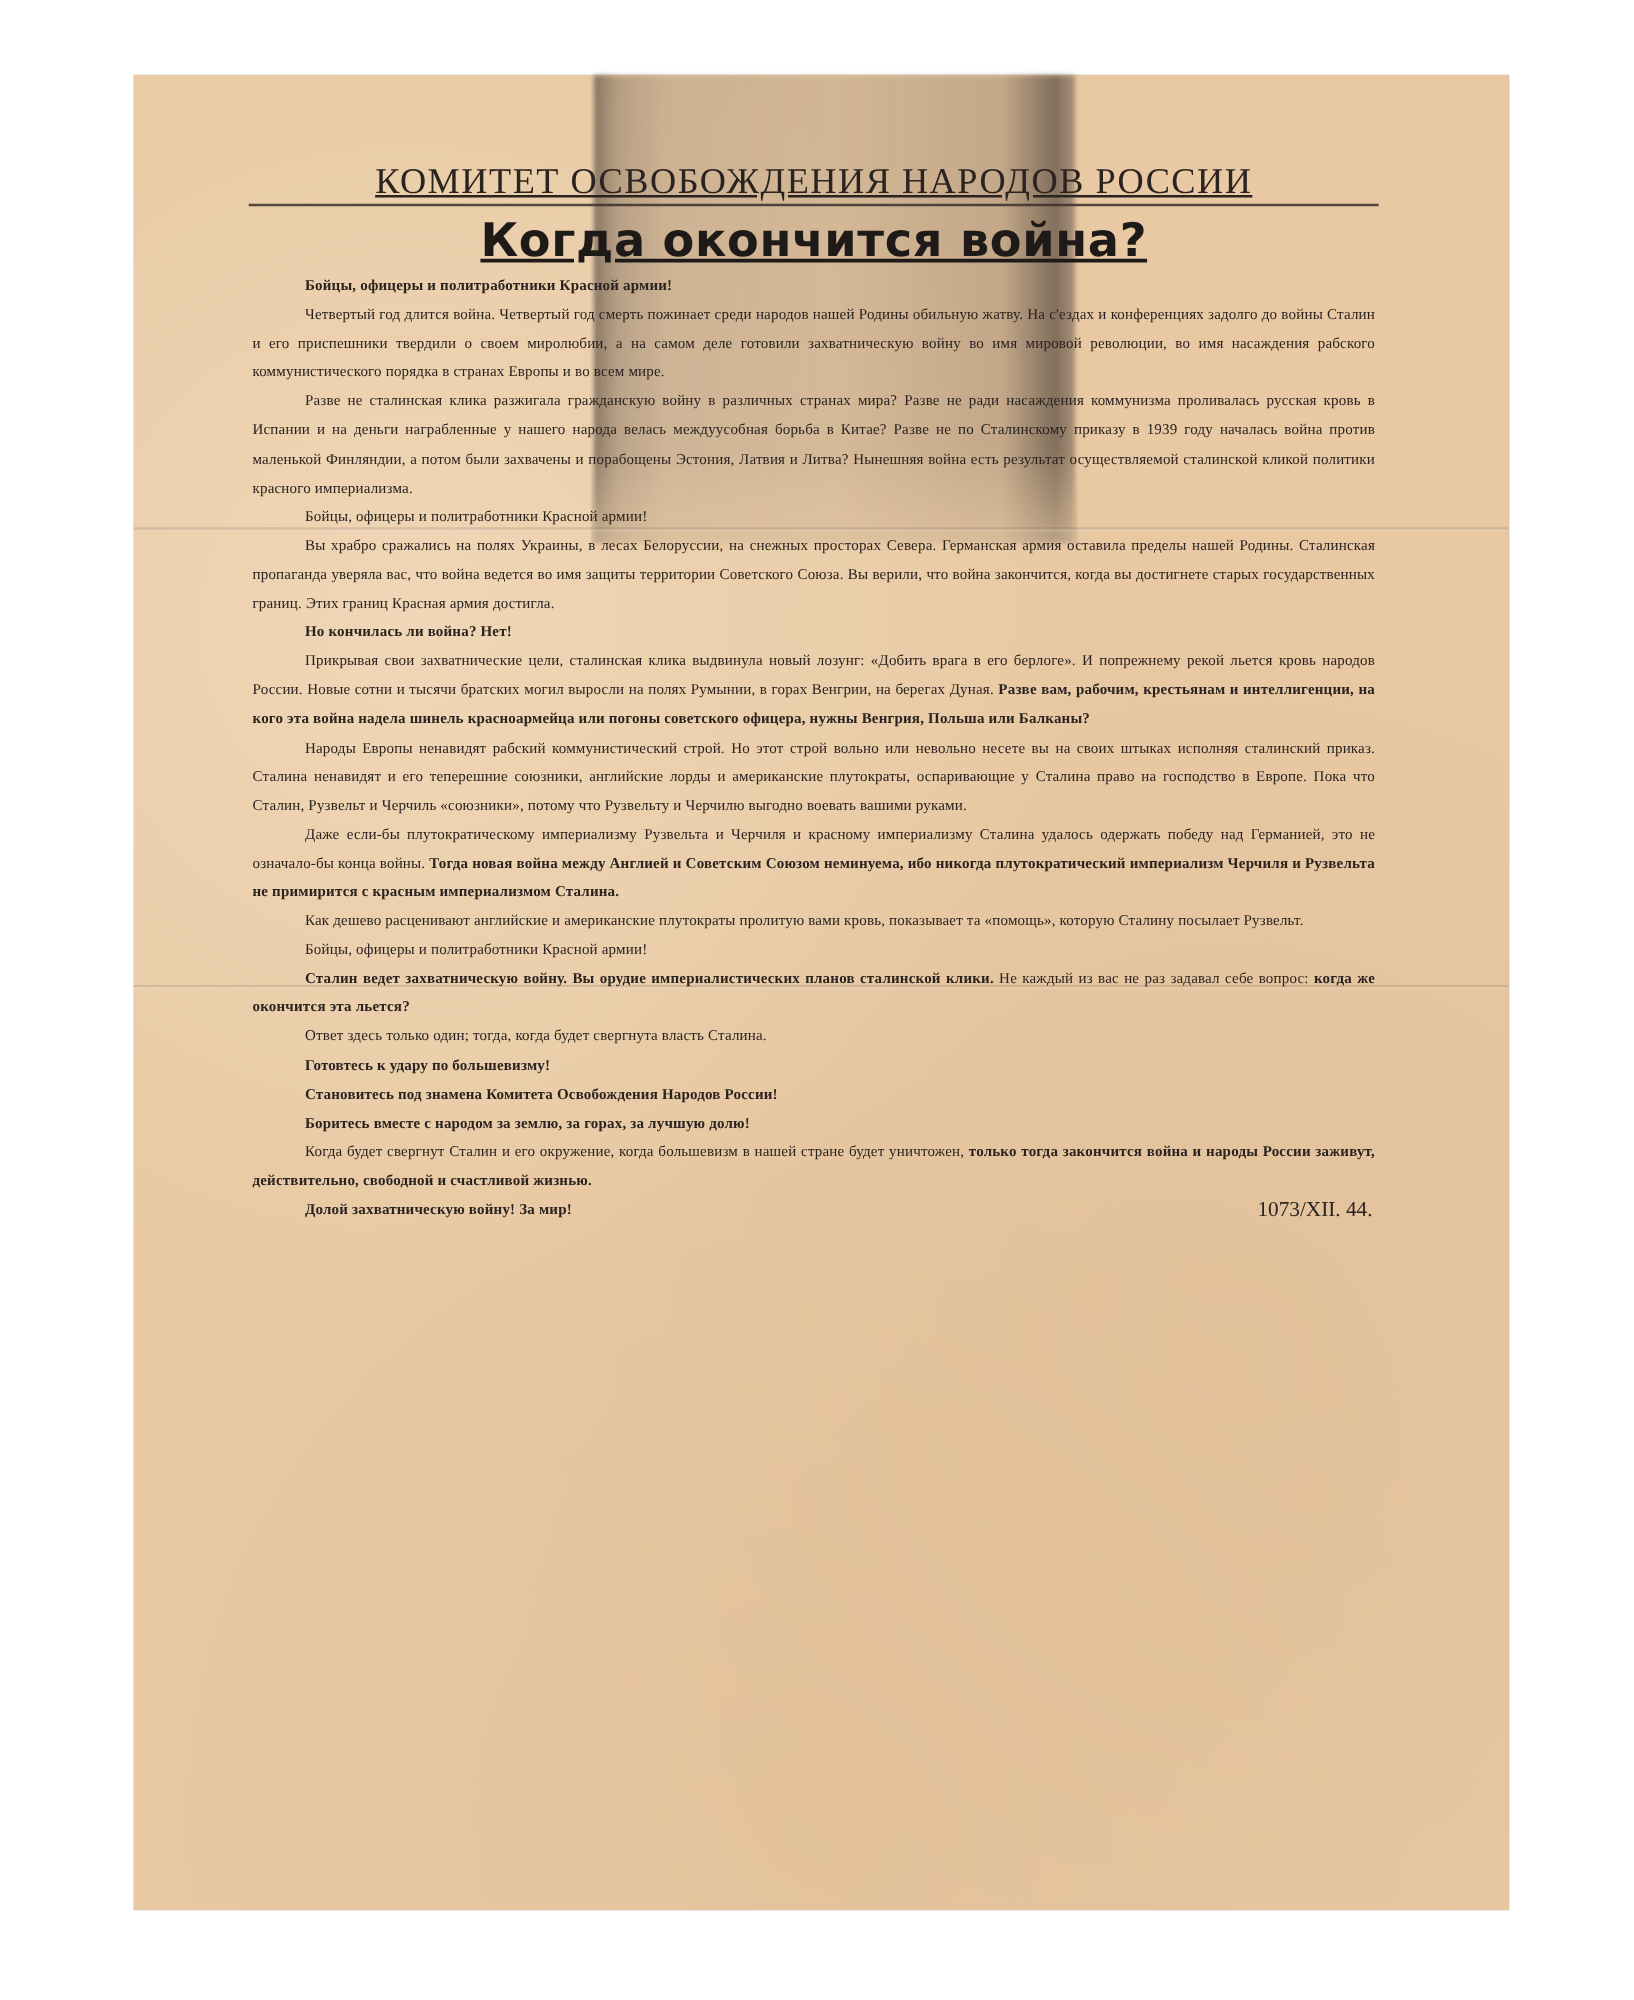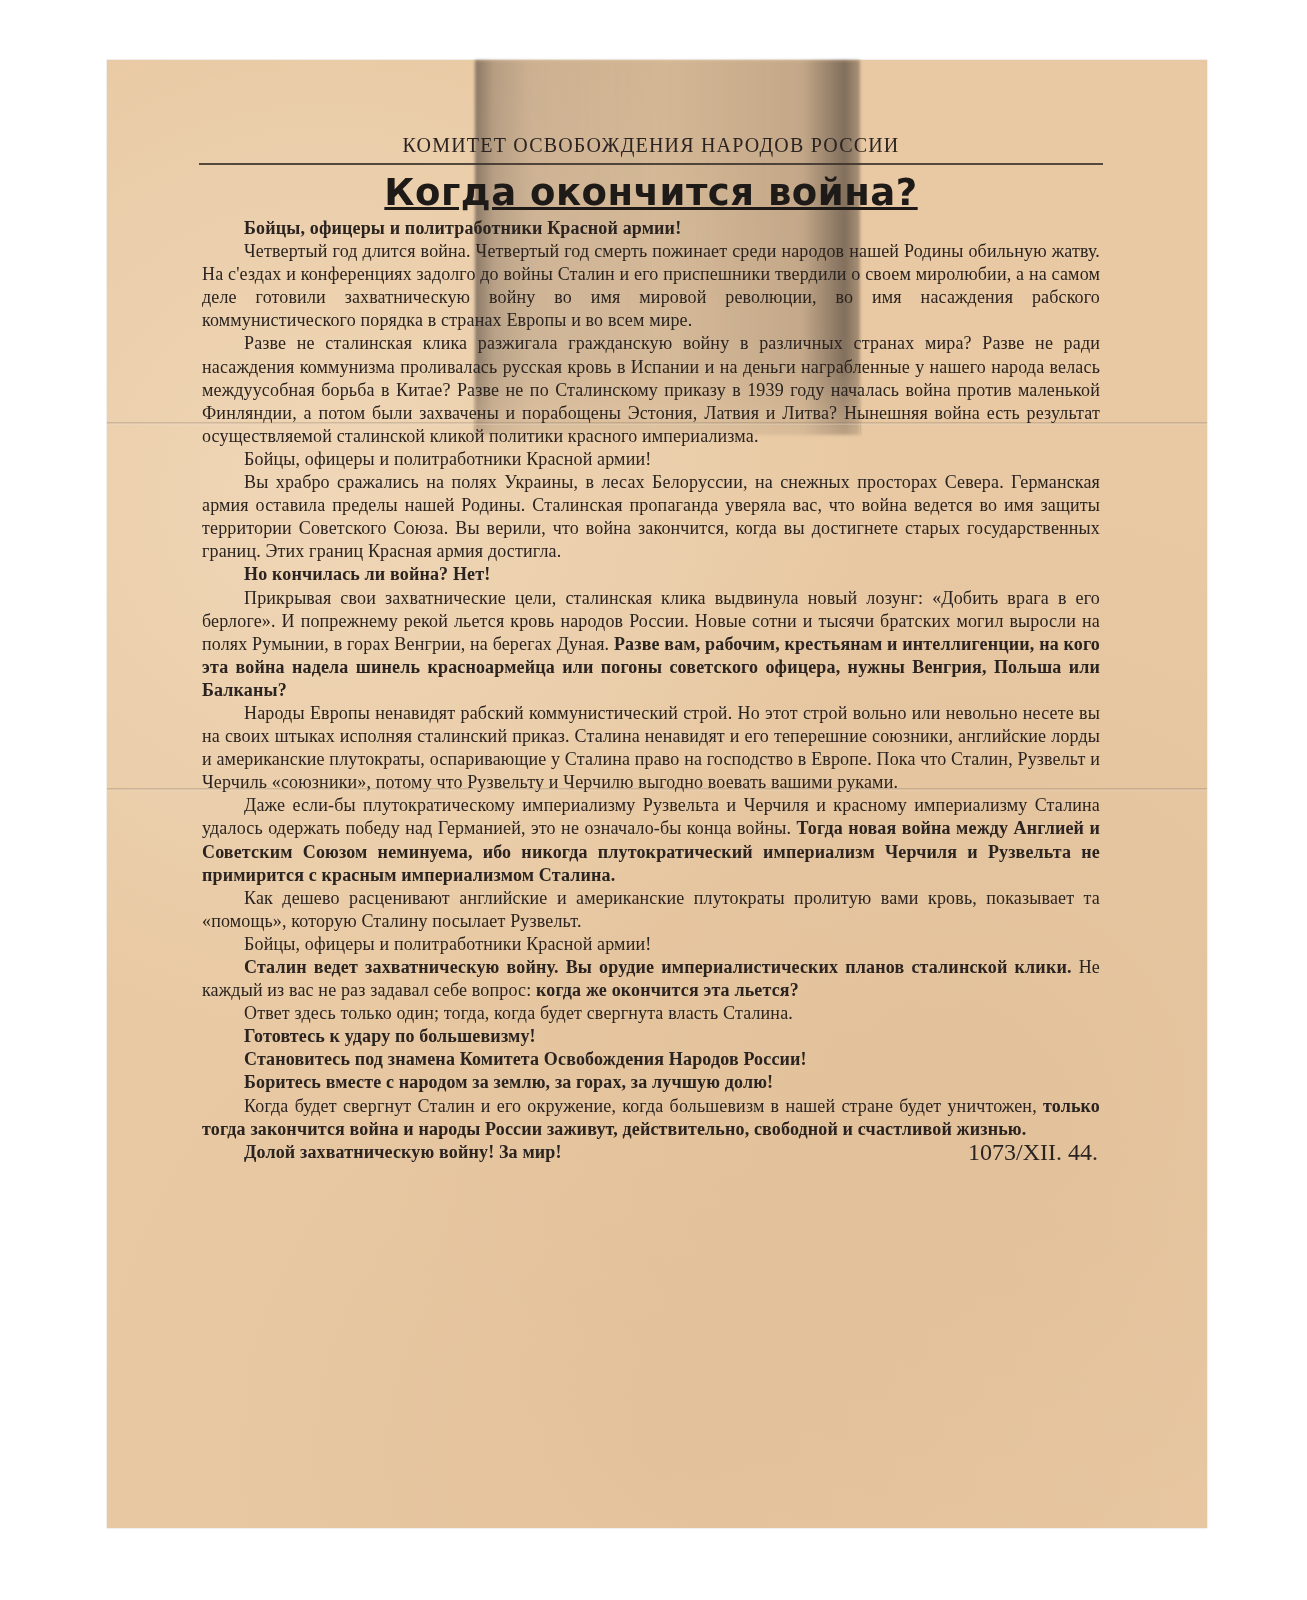--- a/index.html
+++ b/index.html
@@ -32,40 +32,40 @@
     background: linear-gradient(180deg, rgba(90,70,55,0.25), rgba(255,245,230,0.3));
   }
   .fold-h.f1 { top: 362px; }
   .fold-h.f2 { top: 728px; }
   .content {
     position: absolute; left: 95px; top: 70px; width: 898px;
     font-family: "Liberation Serif", "DejaVu Serif", serif;
     color: #2a2320;
   }
   .org {
-    text-align: center; font-size: 20px; letter-spacing: 1.2px;
-    margin: 0; padding-top: 0px; height: 30px; line-height: 30px;
+    text-align: center; font-size: 29px; letter-spacing: 1.2px;
+    margin: 0; padding-top: 0px; height: 30px; line-height: 30px; text-decoration: underline;
   }
   .rule {
     height: 2px; background: #3a302a; margin: 3px -3px 0 -3px; opacity: 0.85;
   }
   .headline {
     text-align: center; font-family: "DejaVu Sans", "Liberation Sans", sans-serif;
     font-weight: bold; font-size: 37px; margin: 6px 0 2px 0; line-height: 44px;
     color: #1e1a18; letter-spacing: 0.5px; text-decoration: underline;
   }
   .para {
-    font-size: 18px; line-height: 23.1px; text-align: justify;
+    font-size: 12px; line-height: 23.1px; text-align: justify;
     margin: 0; text-indent: 42px; letter-spacing: 0.15px;
   }
   .para.bold, .para .b { font-weight: bold; }
   .last-row { display: flex; justify-content: space-between; }
   .last-row .para { text-align: right; font-family: Liberation Serif, serif; }
   .code {
-    font-size: 24px; line-height: 23.1px; padding-right: 2px;
+    font-size: 17px; line-height: 23.1px; padding-right: 2px;
   }
 </style>
 </head>
 <body>
 
 <div class="paper">
   <div class="smudge"></div>
   <div class="smudge-fade"></div>
   <div class="fold-h f1"></div>
   <div class="fold-h f2"></div>

